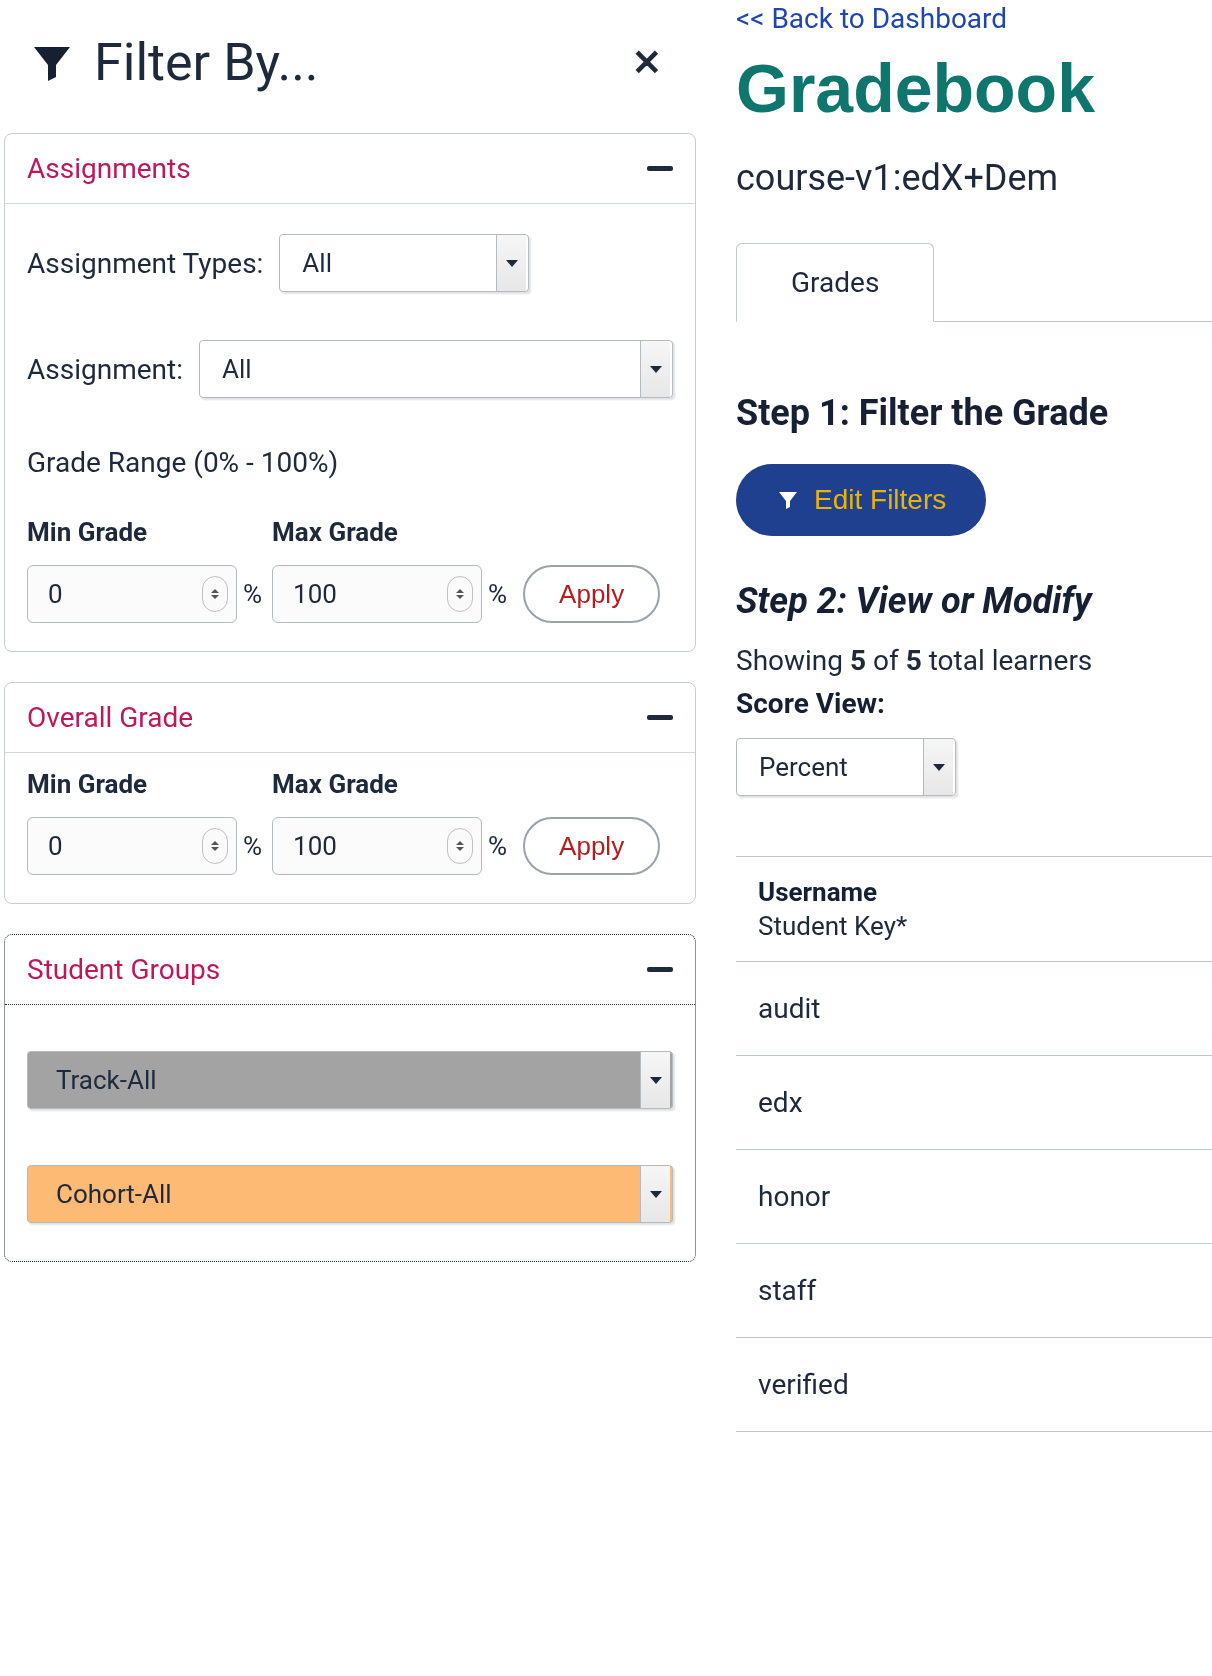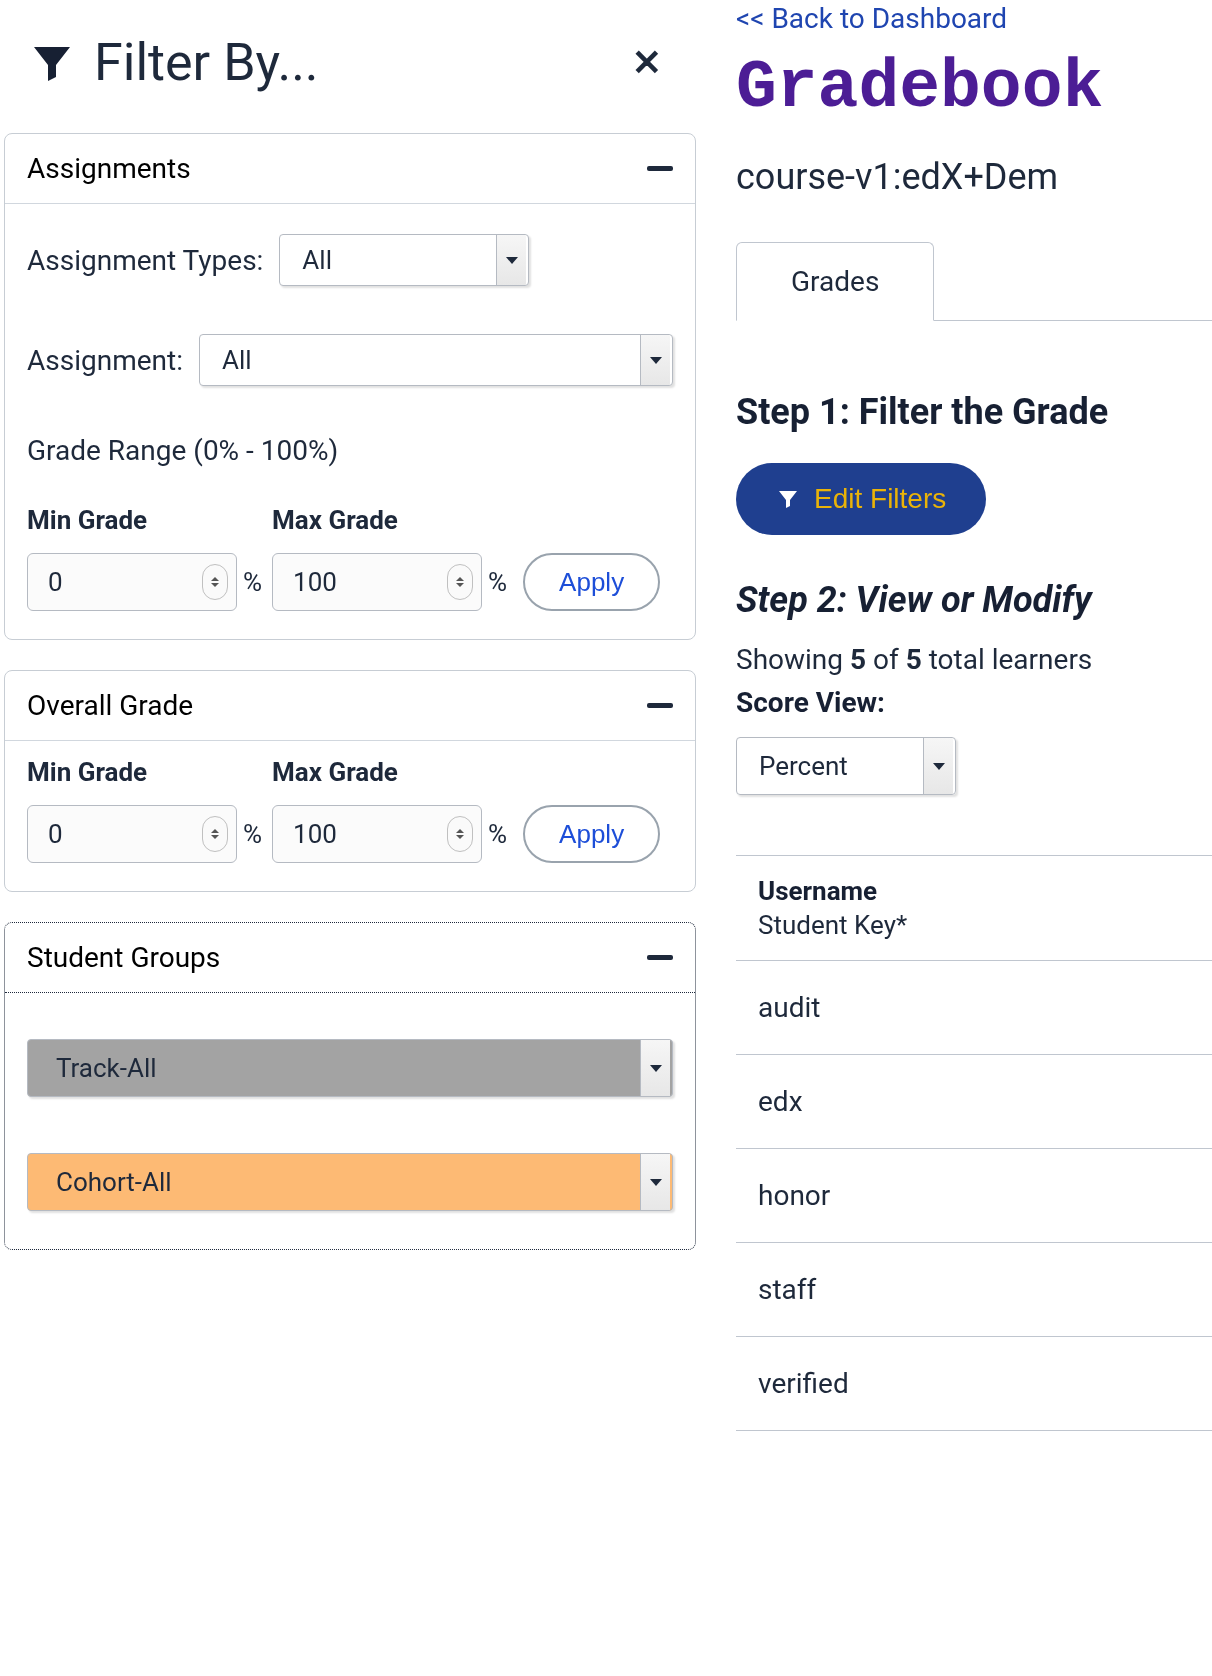--- a/index.html
+++ b/index.html
@@ -50,21 +50,21 @@
   }
   .panel.focused {
     border: 1px dotted #1e293b;
   }
   .panel-header {
     display: flex;
     justify-content: space-between;
     align-items: center;
     padding: 18px 22px;
     font-size: 28px;
-    color: #000000;
+    color: #be185d;
     border-bottom: 1px solid #d1d7de;
     cursor: pointer;
   }
   .panel-header.noborder { border-bottom: none; }
   .minus-icon {
     width: 26px;
     height: 5px;
     background: #1e293b;
     border-radius: 2px;
   }
@@ -75,21 +75,21 @@
     display: flex;
     align-items: center;
     gap: 16px;
     margin-bottom: 48px;
     font-size: 28px;
     color: #1e293b;
   }
   .field-row label { white-space: nowrap; }
   .select {
     flex: 1;
-    height: 52px;
+    height: 58px;
     border: 1px solid #b5bac2;
     border-radius: 4px;
     background: #fff;
     display: flex;
     align-items: center;
     justify-content: space-between;
     padding: 0 2px 0 22px;
     font-size: 26px;
     box-shadow: 2px 2px 2px rgba(0,0,0,0.12);
     cursor: pointer;
@@ -144,21 +144,21 @@
   .spin-up, .spin-down { width:0;height:0;border-left:4px solid transparent;border-right:4px solid transparent;}
   .spin-up{border-bottom:4px solid #555;}
   .spin-down{border-top:4px solid #555;}
   .pct { font-size: 26px; margin: 0 6px 14px 2px; align-self:flex-end;}
   .apply-btn {
     height: 58px;
     padding: 0 34px;
     border: 2px solid #99a3ad;
     border-radius: 30px;
     background: #fff;
-    color: #1d4ed8;
+    color: #b91c1c;
     font-size: 26px;
     font-weight: 500;
     cursor: pointer;
     align-self:flex-end;
     margin-bottom:0;
     margin-left:6px;
   }
   .full-select {
     height: 58px;
     border: 1px solid #b5bac2;
@@ -182,24 +182,24 @@
     white-space: nowrap;
   }
   .back-link {
     color: #1f45b0;
     font-size: 28px;
     cursor: pointer;
     display:inline-block;
     margin-top:2px;
   }
   .page-title {
-    font-family: Liberation Mono, monospace;
+    font-family: Liberation Sans, sans-serif;
     font-size: 68px;
     font-weight: 700;
-    color: #4c1d95;
+    color: #0f766e;
     margin-top: 14px;
   }
   .course-id {
     font-size: 36px;
     color: #1e293b;
     margin-top: 30px;
   }
   .tabs {
     margin-top: 44px;
     border-bottom: 1px solid #c0c6cf;

